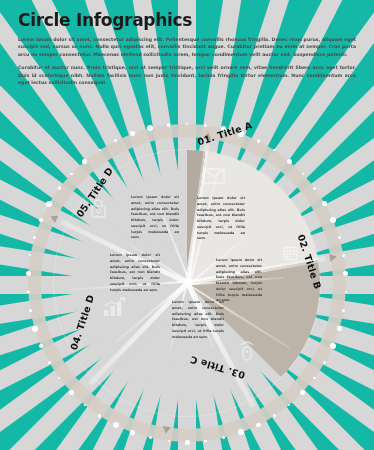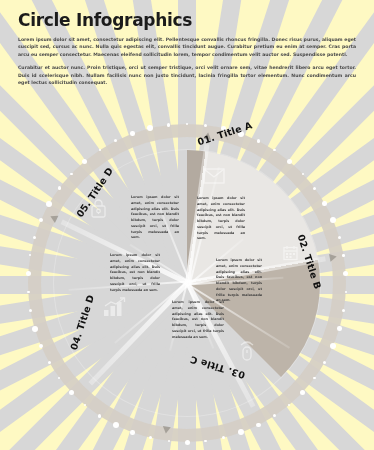--- a/index.html
+++ b/index.html
@@ -6,21 +6,21 @@
   html, body {
     width: 374px; height: 450px;
     overflow: hidden;
     background: #c9c9c9;
     font-family: "Liberation Sans", sans-serif;
   }
   #root {
     position: relative;
     width: 374px; height: 450px;
     overflow: hidden;
-    background: #fef9c3;
+    background: #14b8a6;
   }
 
   
   .rays {
     position: absolute;
     left: 187px; top: 285px;
     width: 0; height: 0;
     z-index: 0;
   }
   .ray {

